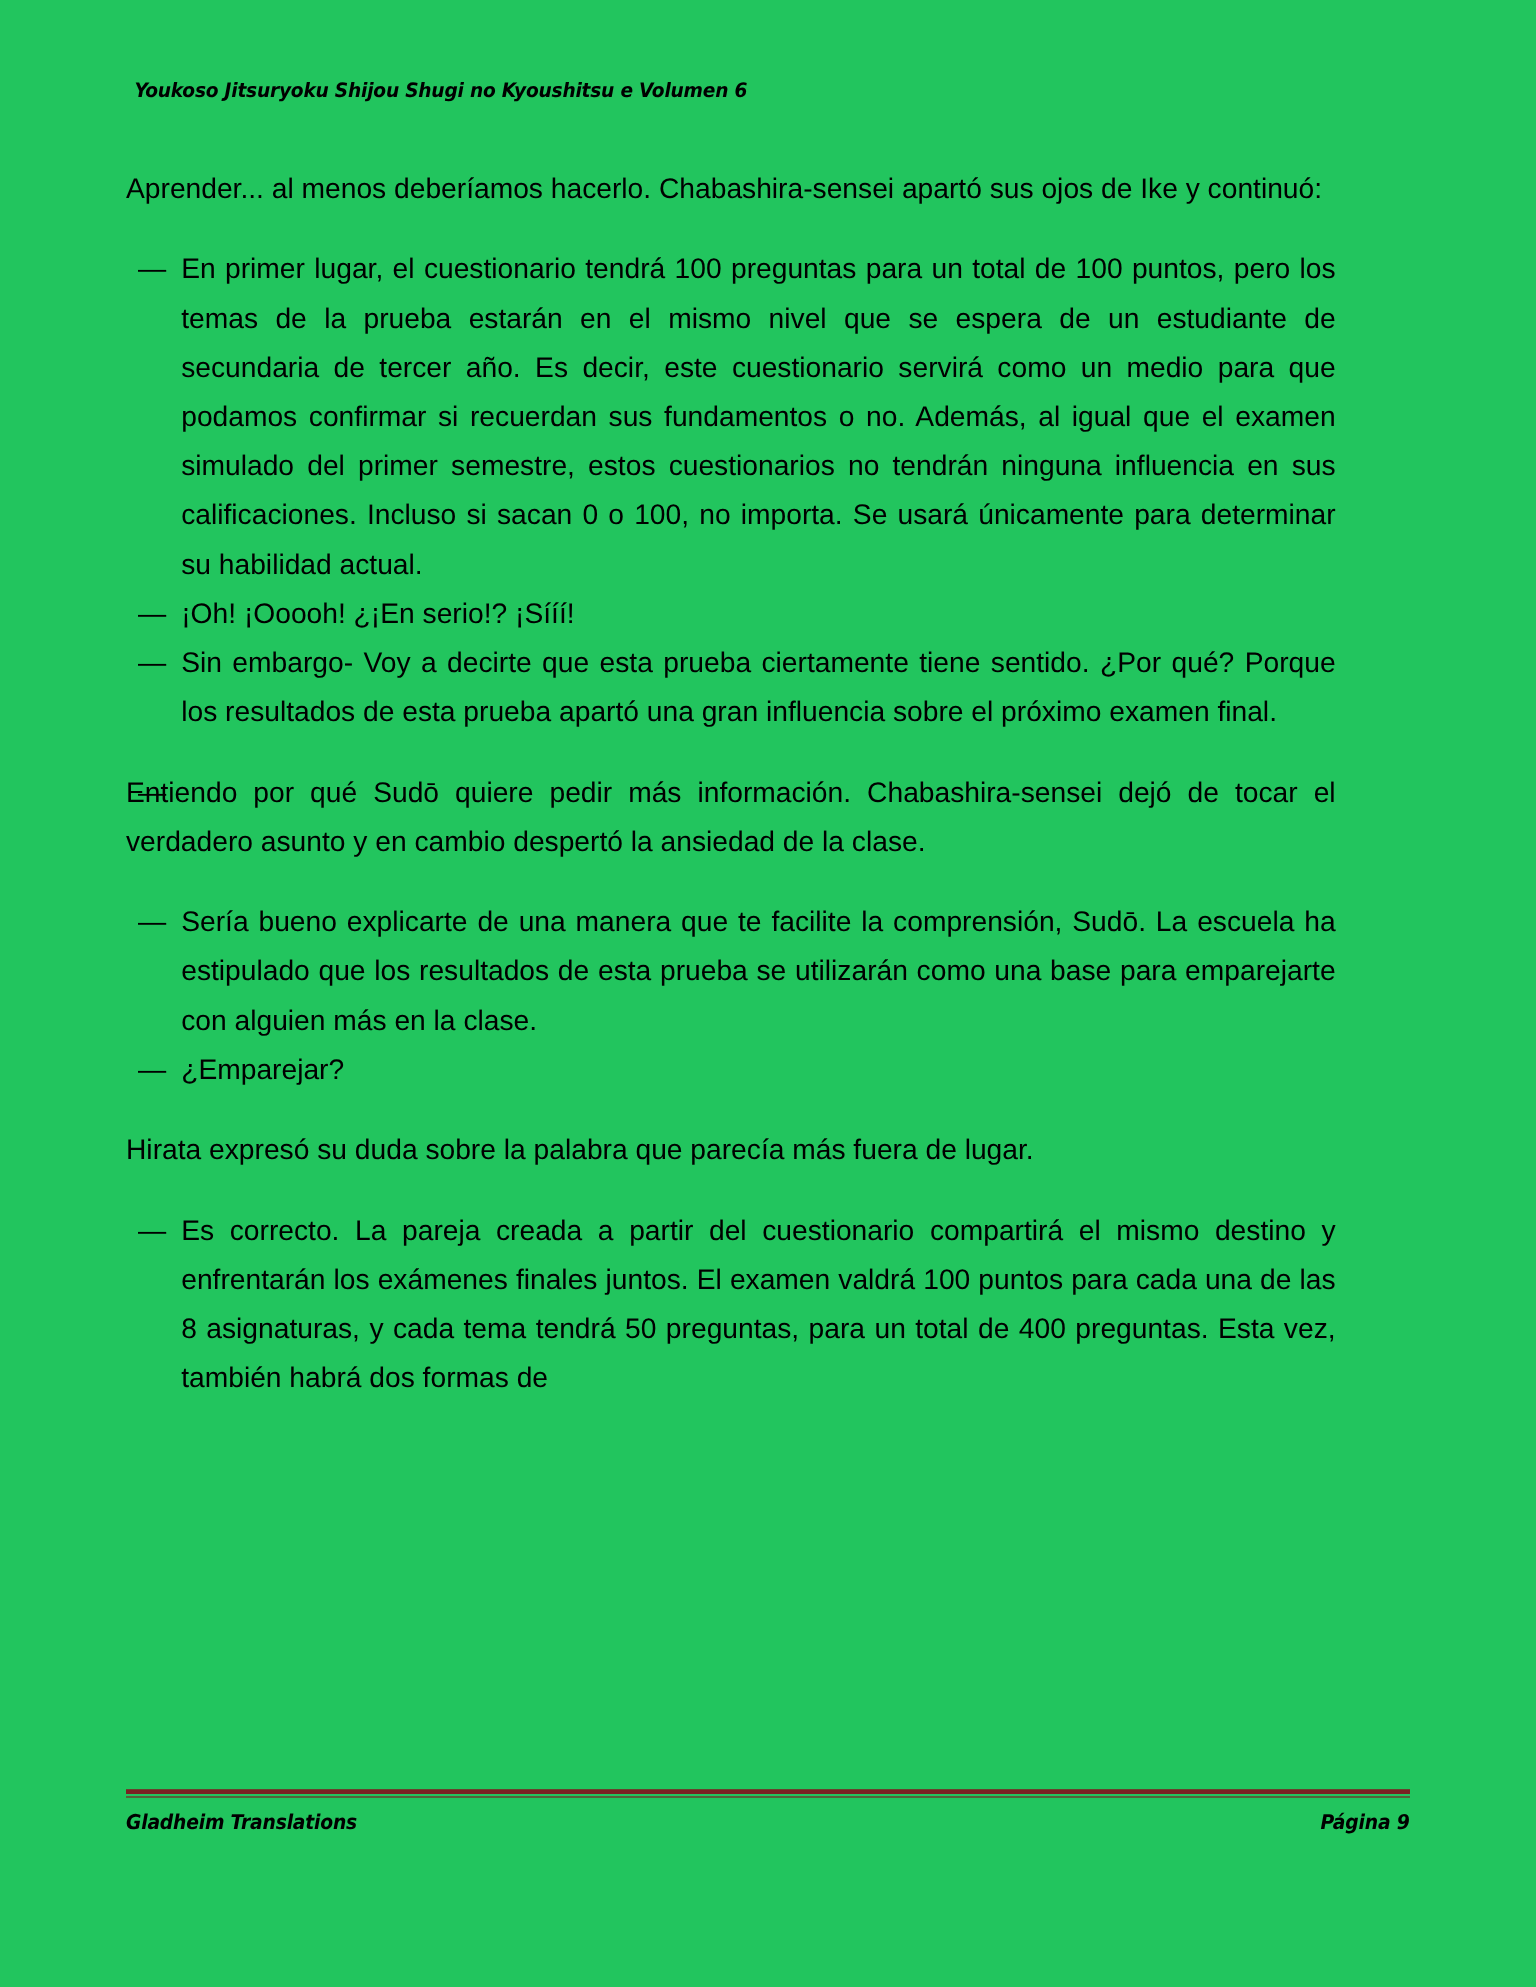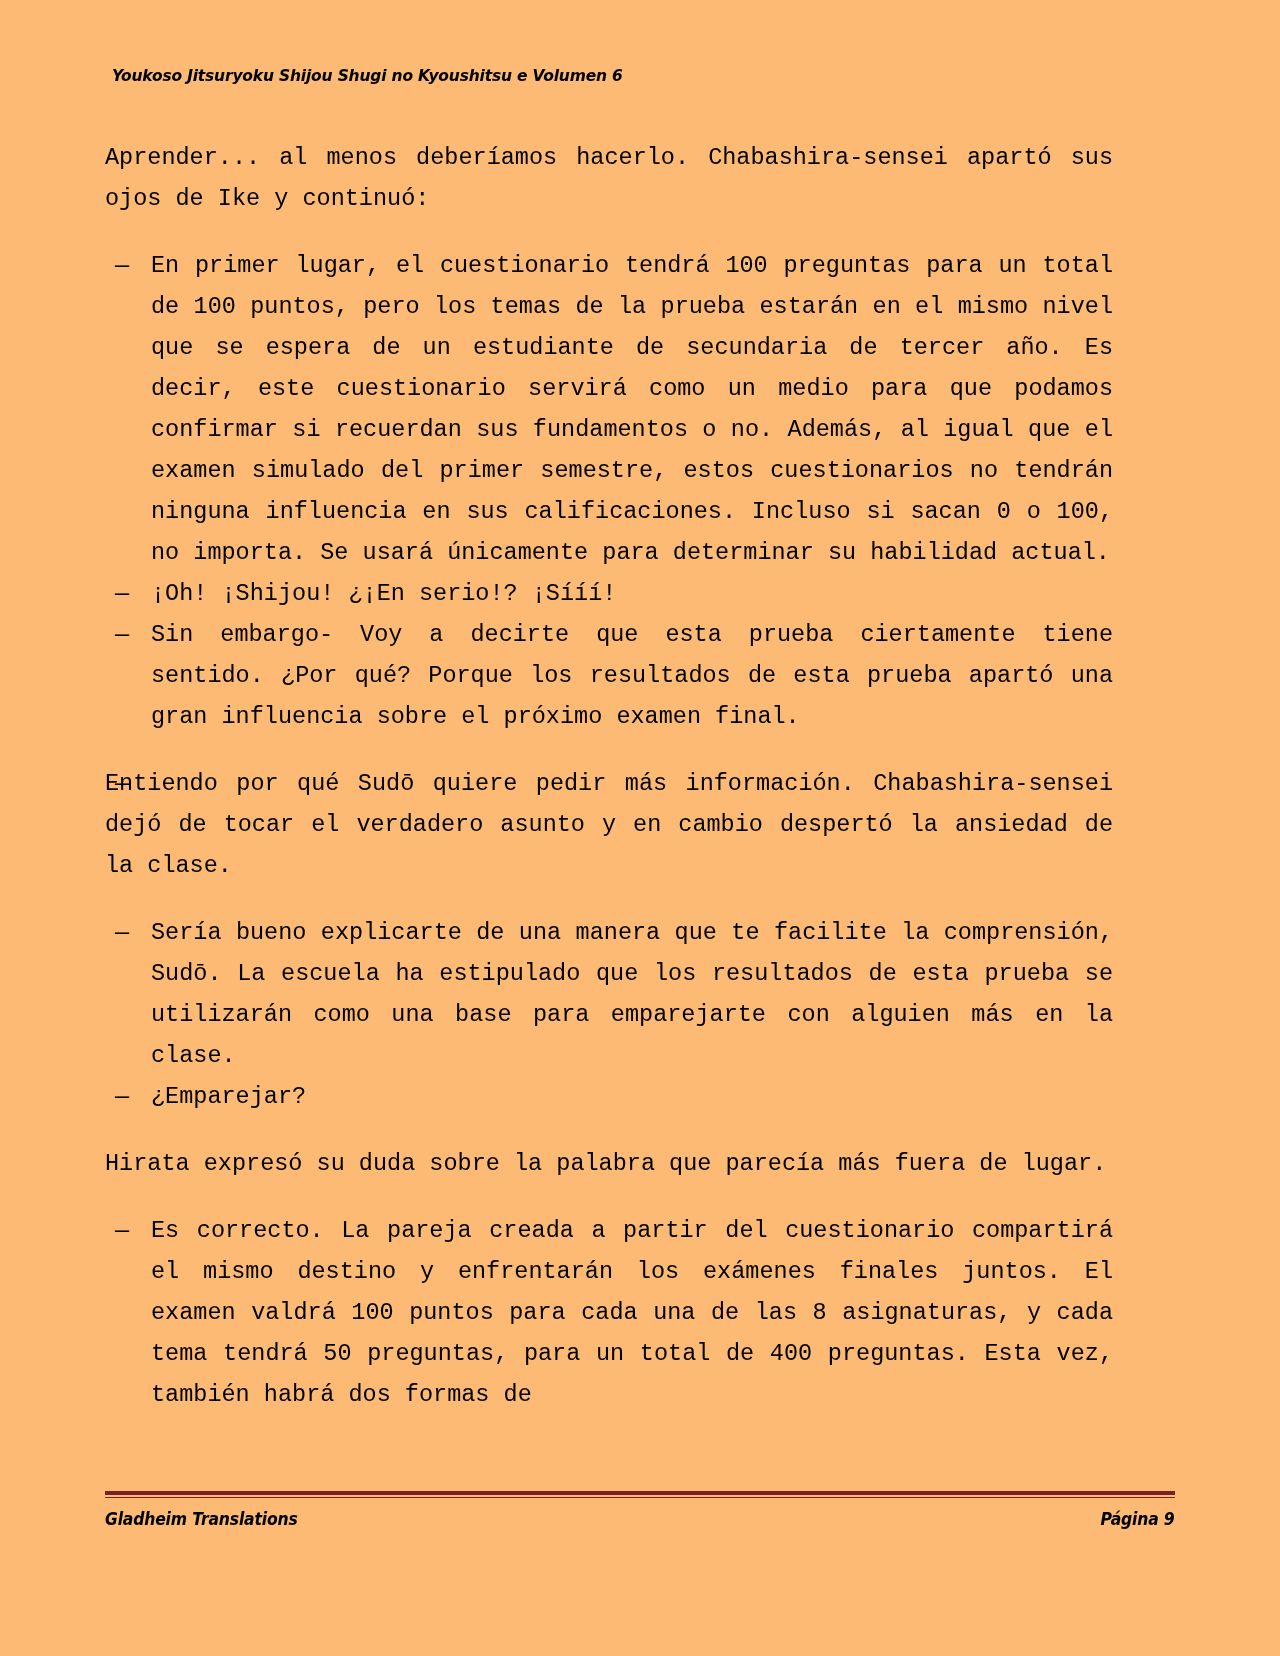--- a/index.html
+++ b/index.html
@@ -7,21 +7,21 @@
     margin: 0;
     padding: 0;
     background: #ffffff;
   }
 
   .page {
     position: relative;
     width: 1280px;
     height: 1656px;
     margin: 0 auto;
-    background: #fdba74;
+    background: #22c55e;
     box-sizing: border-box;
     overflow: hidden;
     font-family: "Liberation Sans", "DejaVu Sans", sans-serif;
     color: #000000;
   }
 
   
   .page-header {
     position: absolute;
     top: 68px;
@@ -42,21 +42,20 @@
     transform-origin: left center;
     color: #000000;
   }
 
   
   .content {
     position: absolute;
     top: 137px;
     left: 105px;
     width: 1008px;
-    font-family: Liberation Mono, monospace;
   }
 
   .para {
     font-size: 23.5px;
     line-height: 41px;
     text-align: justify;
     text-justify: inter-word;
     margin: 0 0 26px 0;
     color: #000000;
     hyphens: none;
@@ -149,21 +148,21 @@
 <div class="page">
 
   <div class="page-header">
     <div class="header-title">Youkoso Jitsuryoku Shijou Shugi no Kyoushitsu e Volumen 6</div>
   </div>
 
   <div class="content">
       <p class="para">Aprender... al menos deberíamos hacerlo. Chabashira-sensei apartó sus ojos de Ike y continuó:</p>
       <ul class="dialogue-list">
         <li class="dialogue"><span class="dash">—</span><span class="txt">En primer lugar, el cuestionario tendrá 100 preguntas para un total de 100 puntos, pero los temas de la prueba estarán en el mismo nivel que se espera de un estudiante de secundaria de tercer año. Es decir, este cuestionario servirá como un medio para que podamos confirmar si recuerdan sus fundamentos o no. Además, al igual que el examen simulado del primer semestre, estos cuestionarios no tendrán ninguna influencia en sus calificaciones. Incluso si sacan 0 o 100, no importa. Se usará únicamente para determinar su habilidad actual.</span></li>
-        <li class="dialogue"><span class="dash">—</span><span class="txt">¡Oh! ¡Shijou! ¿¡En serio!? ¡Sííí!</span></li>
+        <li class="dialogue"><span class="dash">—</span><span class="txt">¡Oh! ¡Ooooh! ¿¡En serio!? ¡Sííí!</span></li>
         <li class="dialogue"><span class="dash">—</span><span class="txt">Sin embargo- Voy a decirte que esta prueba ciertamente tiene sentido. ¿Por qué? Porque los resultados de esta prueba apartó una gran influencia sobre el próximo examen final.</span></li>
       </ul>
       <ul class="dialogue-list">
         <li class="dialogue"><span class="dash">—</span></li>
       </ul>
       <p class="para">Entiendo por qué Sudō quiere pedir más información. Chabashira-sensei dejó de tocar el verdadero asunto y en cambio  despertó la ansiedad de la clase.</p>
       <ul class="dialogue-list">
         <li class="dialogue"><span class="dash">—</span><span class="txt">Sería bueno explicarte de una manera que te facilite la comprensión, Sudō. La escuela ha estipulado que los resultados de esta prueba se utilizarán como una base para emparejarte con alguien más en la clase.</span></li>
         <li class="dialogue"><span class="dash">—</span><span class="txt">¿Emparejar?</span></li>
       </ul>

